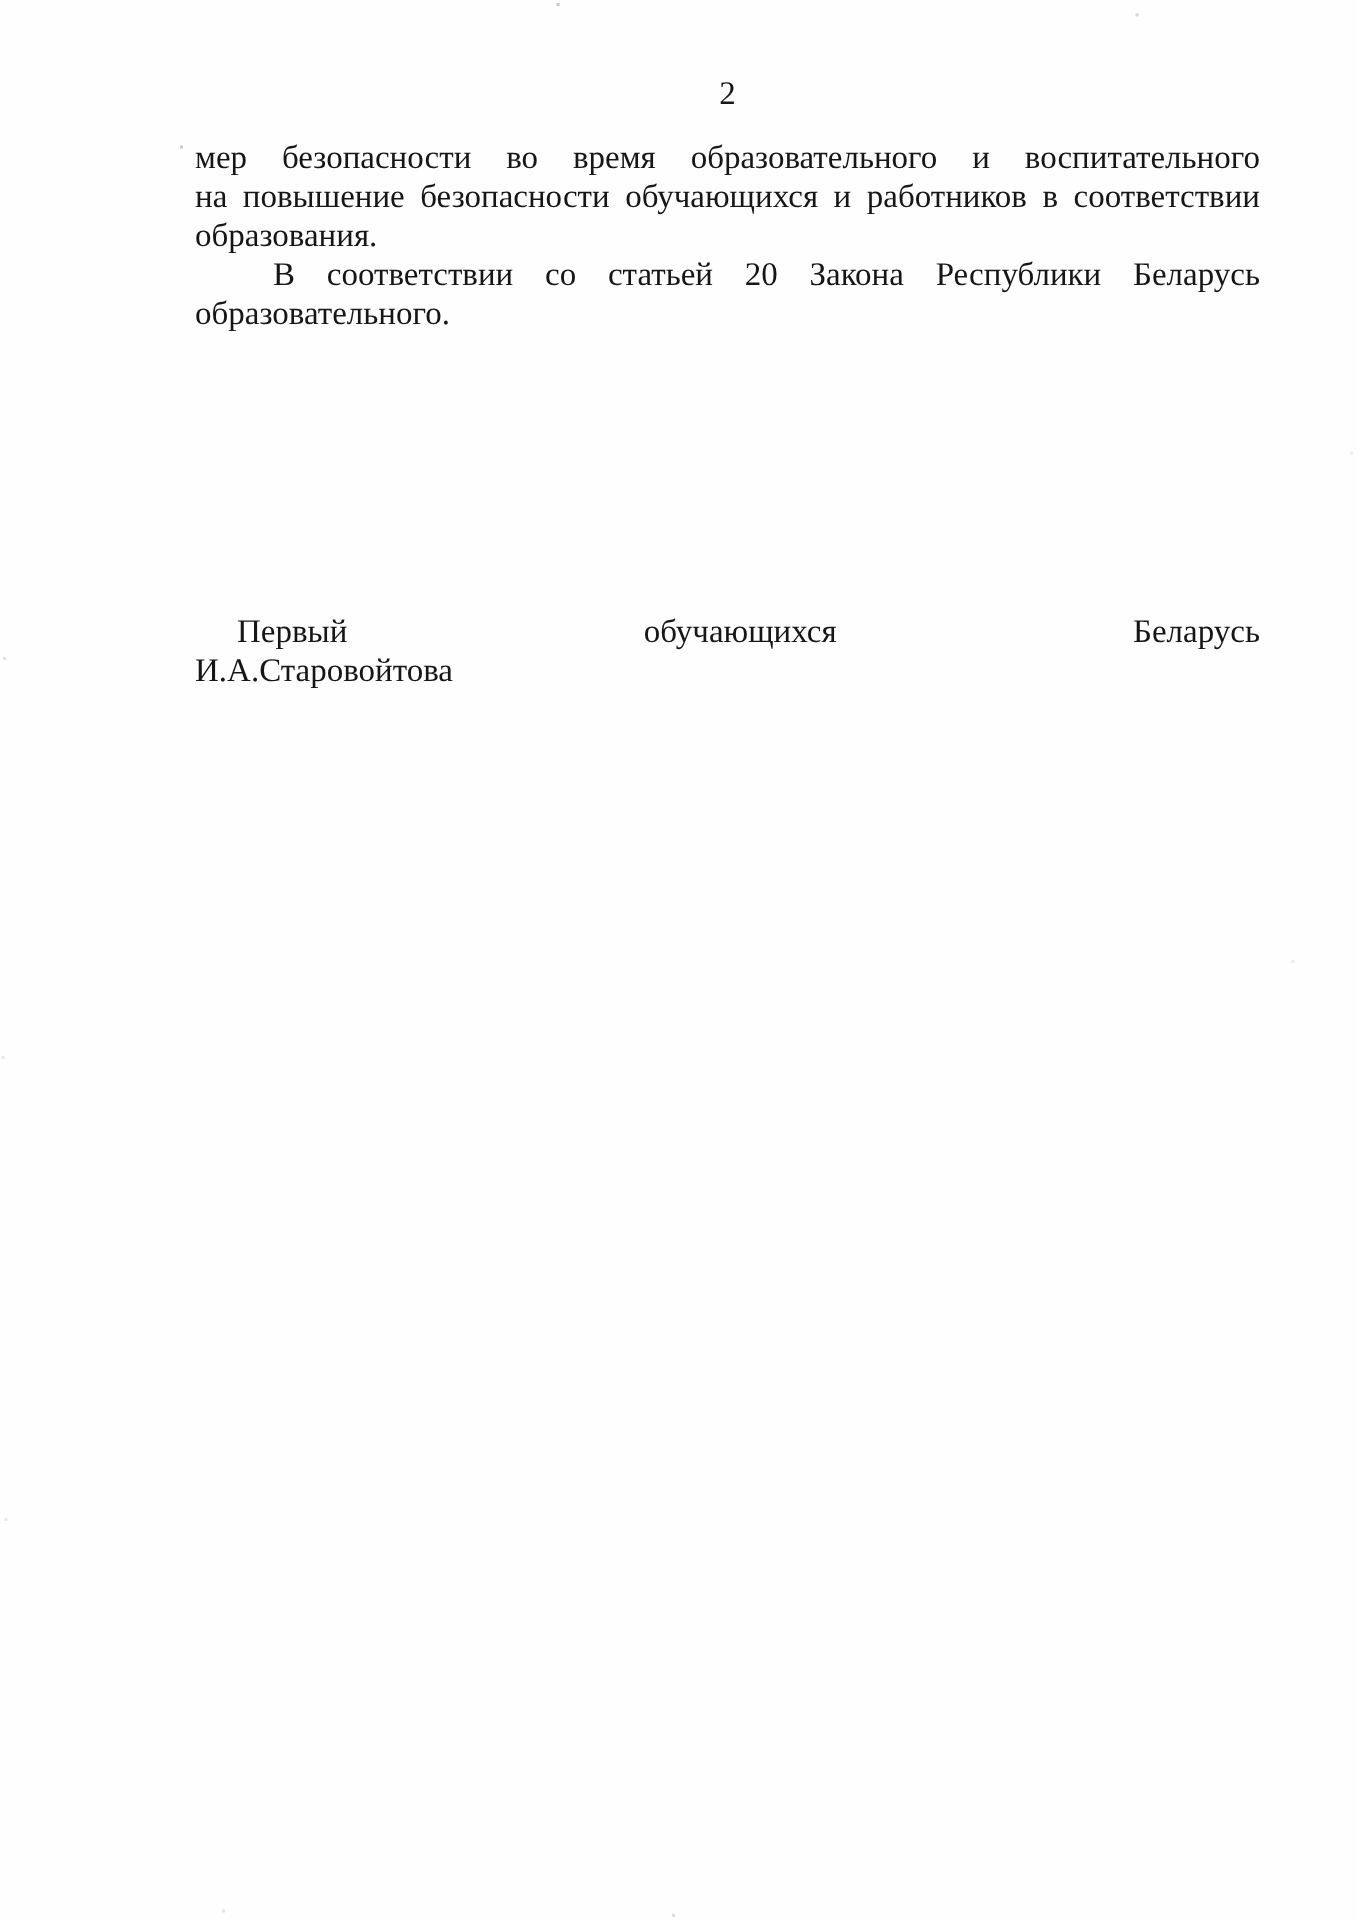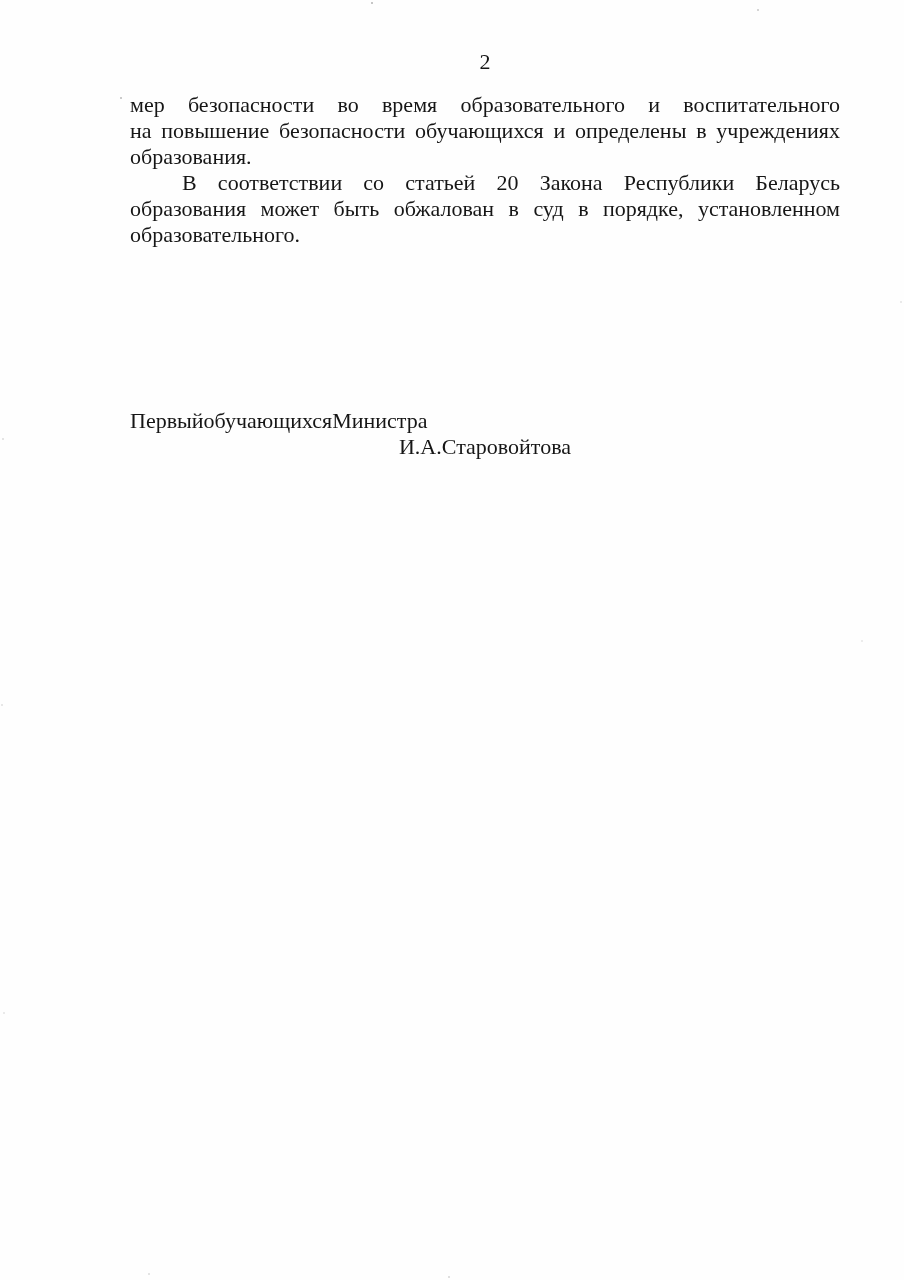--- a/index.html
+++ b/index.html
@@ -70,50 +70,51 @@
   .body-line.first-indent {
     text-indent: 52px;
     font-family: Liberation Serif, serif;
   }
 
   .signature-block {
     top: 408px;
   }
   .signature-title {
     display: flex;
+    justify-content: space-between;
+    margin-left: 28px;
   }
   .signature-name {
-    text-align: center;
+    text-align: left;
   }
 </style>
 </head>
 <body>
 
 <div class="page">
   <div class="noise"></div>
 
   <div class="text-column page-number">2</div>
 
   <div class="text-column body-text">
 
     <div>
       <div class="body-line">мер безопасности во время образовательного и воспитательного</div>
-      <div class="body-line">на повышение безопасности обучающихся и определены в учреждениях</div>
+      <div class="body-line">на повышение безопасности обучающихся и работников в соответствии</div>
       <div class="body-line para-last">образования.</div>
     </div>
 
     <div>
       <div class="body-line first-indent">В соответствии со статьей 20 Закона Республики Беларусь</div>
-      <div class="body-line">образования может быть обжалован в суд в порядке, установленном</div>
       <div class="body-line para-last">образовательного.</div>
     </div>
 
   </div>
 
   <div class="text-column signature-block">
     <div class="signature-title">
       <span>Первый</span>
       <span>обучающихся</span>
-      <span>Министра</span>
+      <span>Беларусь</span>
     </div>
     <div class="signature-name">И.А.Старовойтова</div>
   </div>
 </div>
 
 </body></html>

